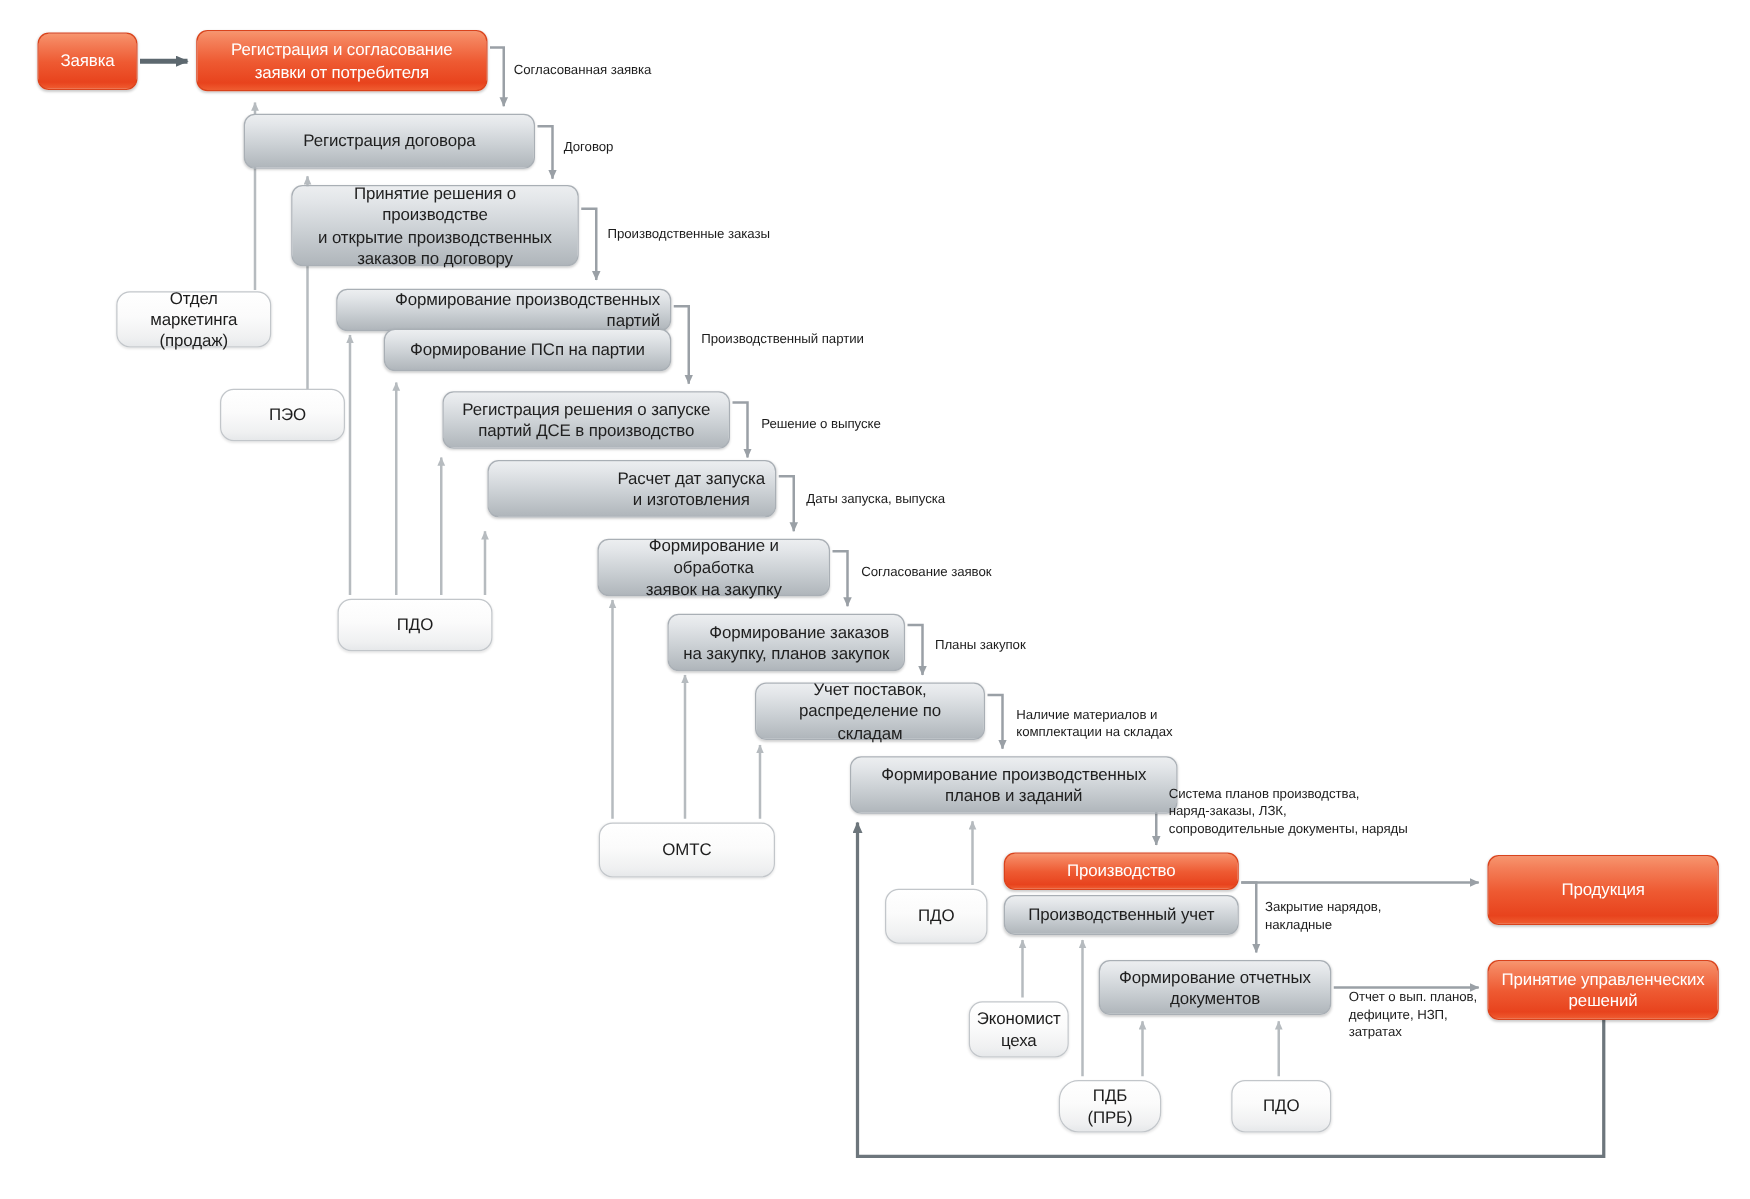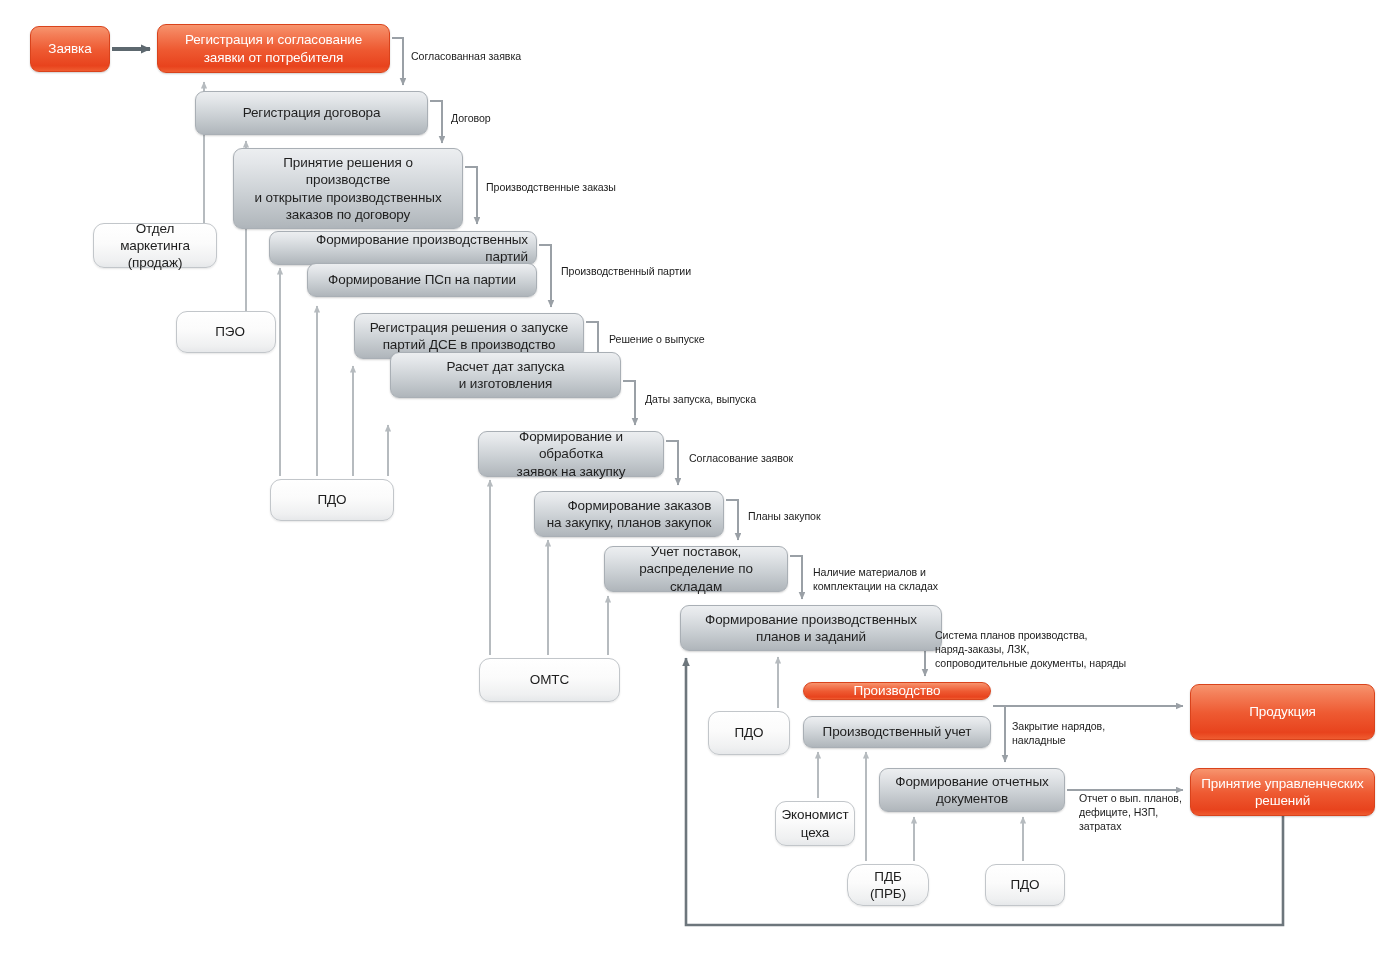--- a/index.html
+++ b/index.html
@@ -136,73 +136,73 @@
       <div class="node hot" style="left: 30px; top: 26px; width: 80px; height: 46px;">
         <span style="white-space: pre-line;">Заявка</span>
       </div>
       <div class="node hot" style="left: 157px; top: 24px; width: 233px; height: 49px;">
         <span style="white-space: pre-line;">Регистрация и согласование
 заявки от потребителя</span>
       </div>
       <div class="node proc" style="left: 195px; top: 91px; width: 233px; height: 44px;">
         <span style="white-space: pre-line;">Регистрация договора</span>
       </div>
-      <div class="node proc" style="left: 233px; top: 148px; width: 230px; height: 81px;">
+      <div class="node proc" style="left: 233px; top: 148px; width: 230px; height: 65px;">
         <span style="white-space: pre-line;">Принятие решения о производстве
 и открытие производственных
 заказов по договору</span>
       </div>
       <div class="node proc" style="left: 269px; top: 231px; width: 268px; height: 34px;">
         <span style="white-space: pre-line; text-align: right;">Формирование производственных партий</span>
       </div>
       <div class="node proc" style="left: 307px; top: 263px; width: 230px; height: 34px;">
         <span style="white-space: pre-line;">Формирование ПСп на партии</span>
       </div>
       <div class="node proc" style="left: 354px; top: 313px; width: 230px; height: 46px;">
         <span style="white-space: pre-line;">Регистрация решения о запуске
 партий ДСЕ в производство</span>
       </div>
-      <div class="node proc" style="left: 390px; top: 352px; width: 231px; height: 46px;">
+      <div class="node proc" style="left: 390px; top: 368px; width: 231px; height: 46px; justify-content: flex-end;">
         <span style="white-space: pre-line;">Расчет дат запуска
 и изготовления</span>
       </div>
       <div class="node proc" style="left: 478px; top: 431px; width: 186px; height: 46px;">
         <span style="white-space: pre-line;">Формирование и обработка
 заявок на закупку</span>
       </div>
       <div class="node proc" style="left: 534px; top: 491px; width: 190px; height: 46px;">
         <span style="white-space: pre-line; text-align: right;">Формирование заказов
 на закупку, планов закупок</span>
       </div>
       <div class="node proc" style="left: 604px; top: 546px; width: 184px; height: 46px;">
         <span style="white-space: pre-line;">Учет поставок,
 распределение по складам</span>
       </div>
       <div class="node proc" style="left: 680px; top: 605px; width: 262px; height: 46px; justify-content: center;">
         <span style="white-space: pre-line;">Формирование производственных
 планов и заданий</span>
       </div>
-      <div class="node hot" style="left: 803px; top: 682px; width: 188px; height: 18px;">
+      <div class="node hot" style="left: 803px; top: 682px; width: 188px; height: 30px;">
         <span style="white-space: pre-line;">Производство</span>
       </div>
       <div class="node proc" style="left: 803px; top: 716px; width: 188px; height: 32px;">
         <span style="white-space: pre-line;">Производственный учет</span>
       </div>
       <div class="node proc" style="left: 879px; top: 768px; width: 186px; height: 44px;">
         <span style="white-space: pre-line;">Формирование отчетных
 документов</span>
       </div>
       <div class="node hot" style="left: 1190px; top: 684px; width: 185px; height: 56px;">
         <span style="white-space: pre-line;">Продукция</span>
       </div>
       <div class="node hot" style="left: 1190px; top: 768px; width: 185px; height: 48px;">
         <span style="white-space: pre-line;">Принятие управленческих
 решений</span>
       </div>
-      <div class="node role" style="left: 93px; top: 223px; width: 124px; height: 45px;">
+      <div class="node role" style="left: 93px; top: 233px; width: 124px; height: 45px;">
         <span style="white-space: pre-line;">Отдел маркетинга
 (продаж)</span>
       </div>
       <div class="node role" style="left: 176px; top: 311px; width: 100px; height: 42px; padding-left: 16px;">
         <span style="white-space: pre-line;">ПЭО</span>
       </div>
       <div class="node role" style="left: 270px; top: 479px; width: 124px; height: 42px;">
         <span style="white-space: pre-line;">ПДО</span>
       </div>
       <div class="node role" style="left: 479px; top: 658px; width: 141px; height: 44px;">

